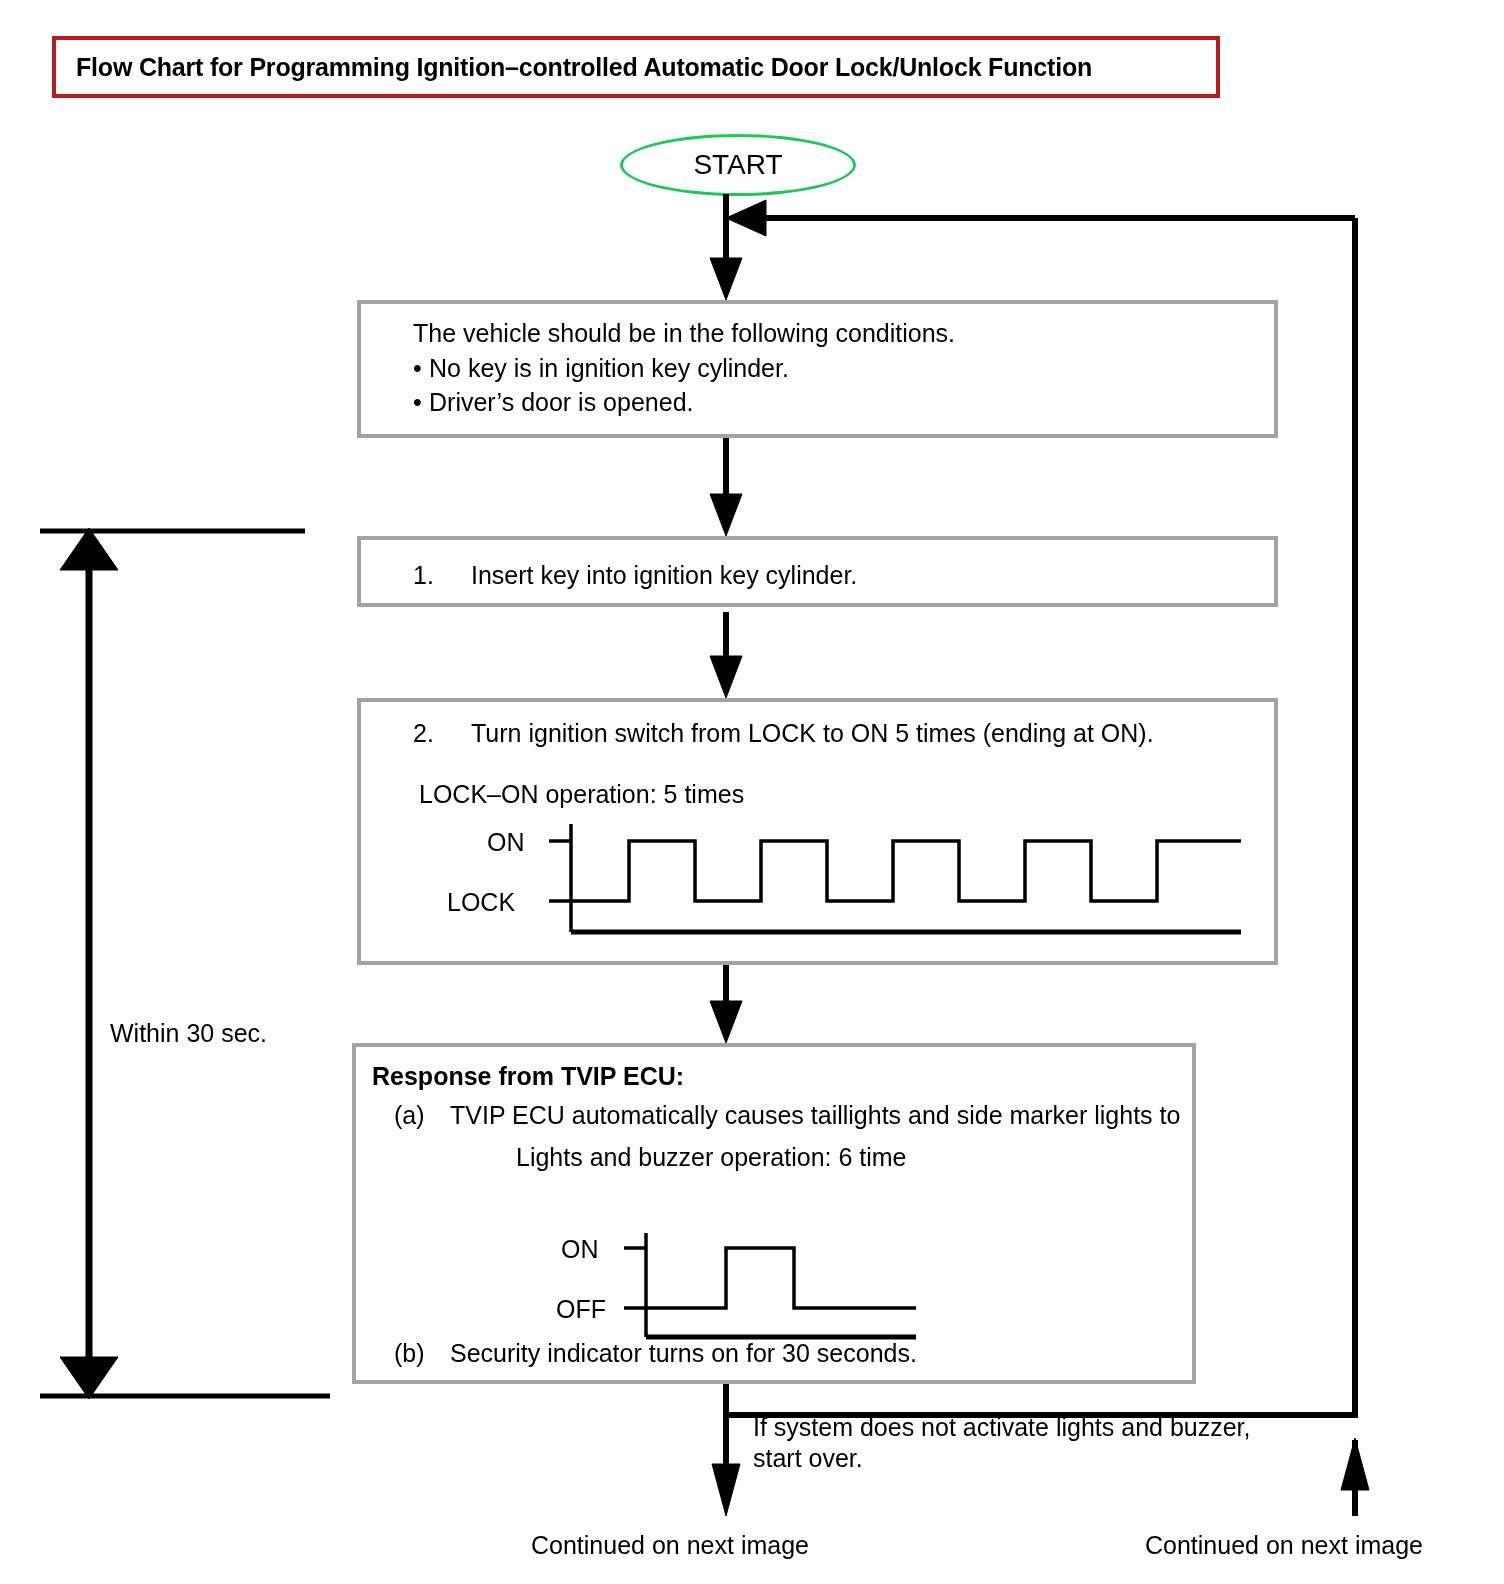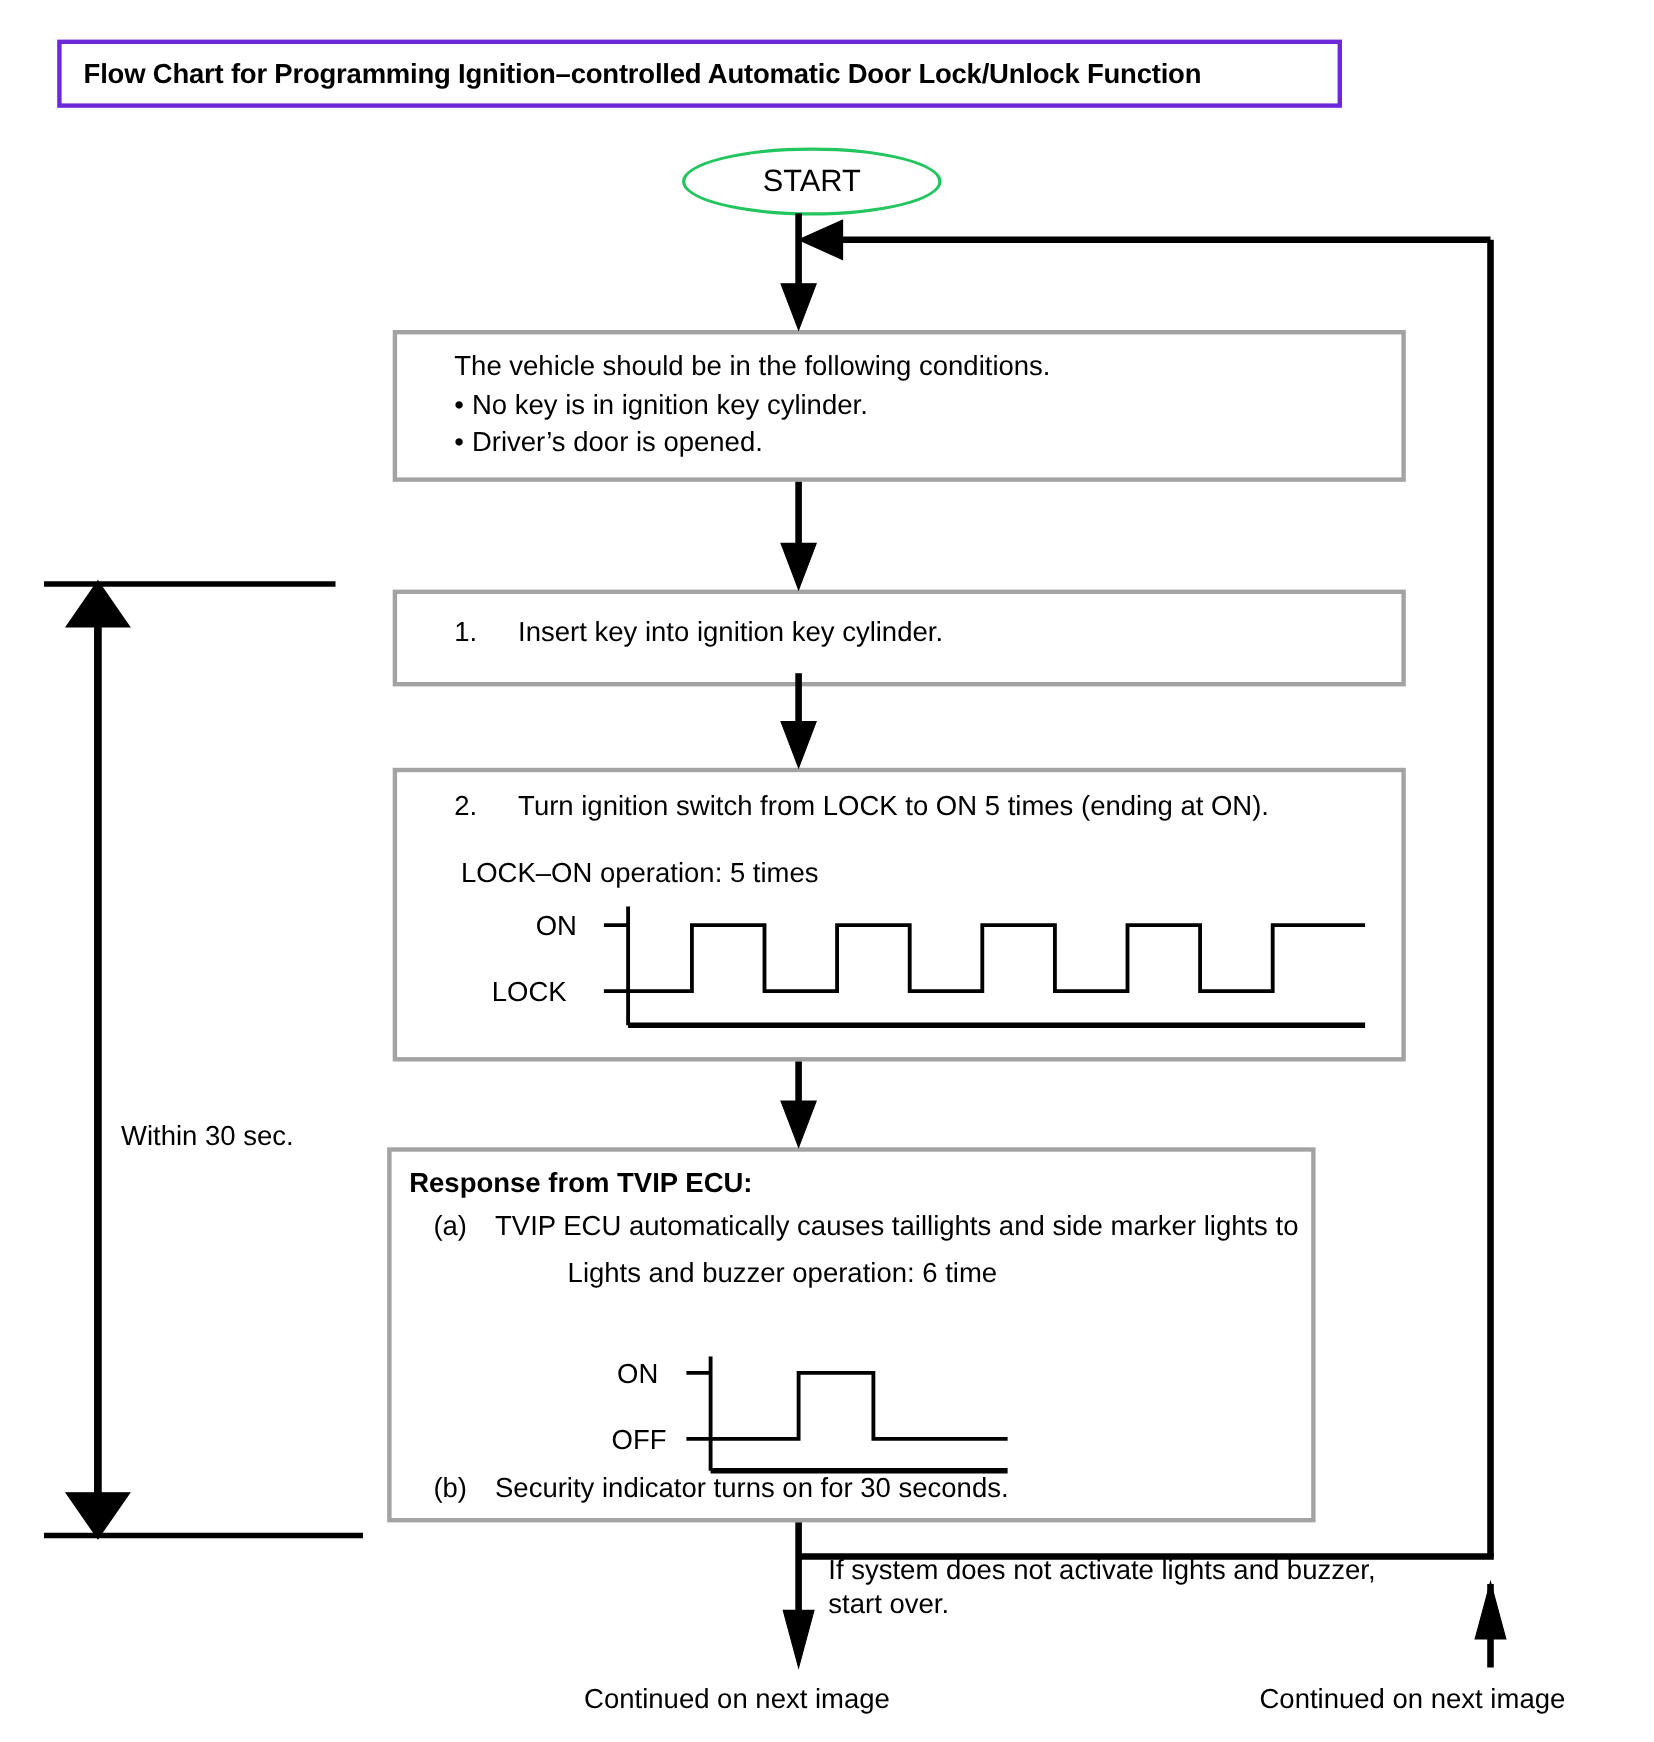--- a/index.html
+++ b/index.html
@@ -19,21 +19,21 @@
     background: #ffffff;
     overflow: hidden;
   }
   
   .title-box {
     position: absolute;
     left: 52px;
     top: 36px;
     width: 1168px;
     height: 62px;
-    border: 4px solid #6d28d9;
+    border: 4px solid #b91c1c;
     box-sizing: border-box;
     display: flex;
     align-items: center;
   }
   .title-text {
     font-size: 25px;
     font-weight: bold;
     letter-spacing: -0.2px;
     padding-left: 20px;
     white-space: nowrap;
@@ -56,21 +56,21 @@
     font-size: 28px;
   }
   
   .pbox {
     position: absolute;
     border: 4px solid #a3a3a3;
     box-sizing: border-box;
     background: #fff;
   }
   #box-conditions { left: 357px; top: 300px; width: 921px; height: 138px; }
-  #box-step1      { left: 357px; top: 536px; width: 921px; height: 88px;  }
+  #box-step1      { left: 357px; top: 536px; width: 921px; height: 71px;  }
   #box-step2      { left: 357px; top: 698px; width: 921px; height: 267px; }
   #box-response   { left: 352px; top: 1043px; width: 844px; height: 341px; }
 
   .ln { font-size: 25px; line-height: 1.22; white-space: nowrap; }
   .bx-pad { padding: 14px 0 0 52px; }
 
   .bullet-line { padding-left: 52px; }
   .bullet-line .dot { display: inline-block; width: 16px; }
 
   .numlab { display: inline-block; width: 58px; }

